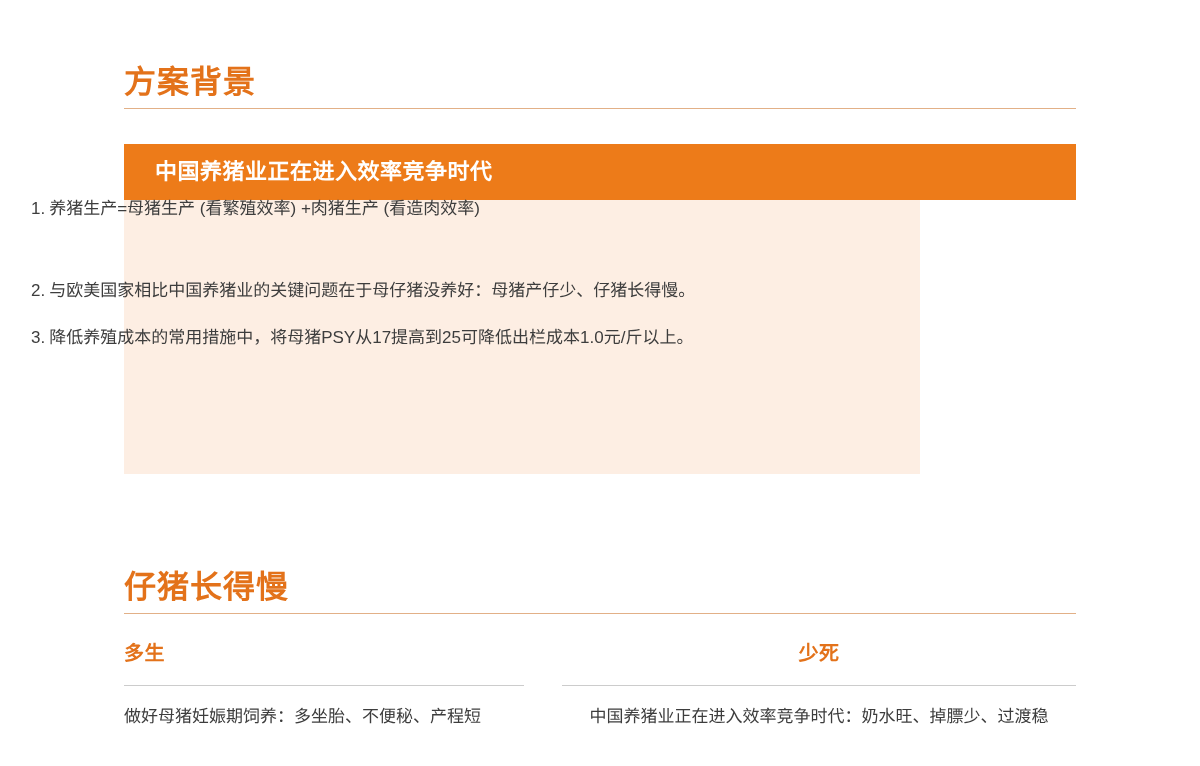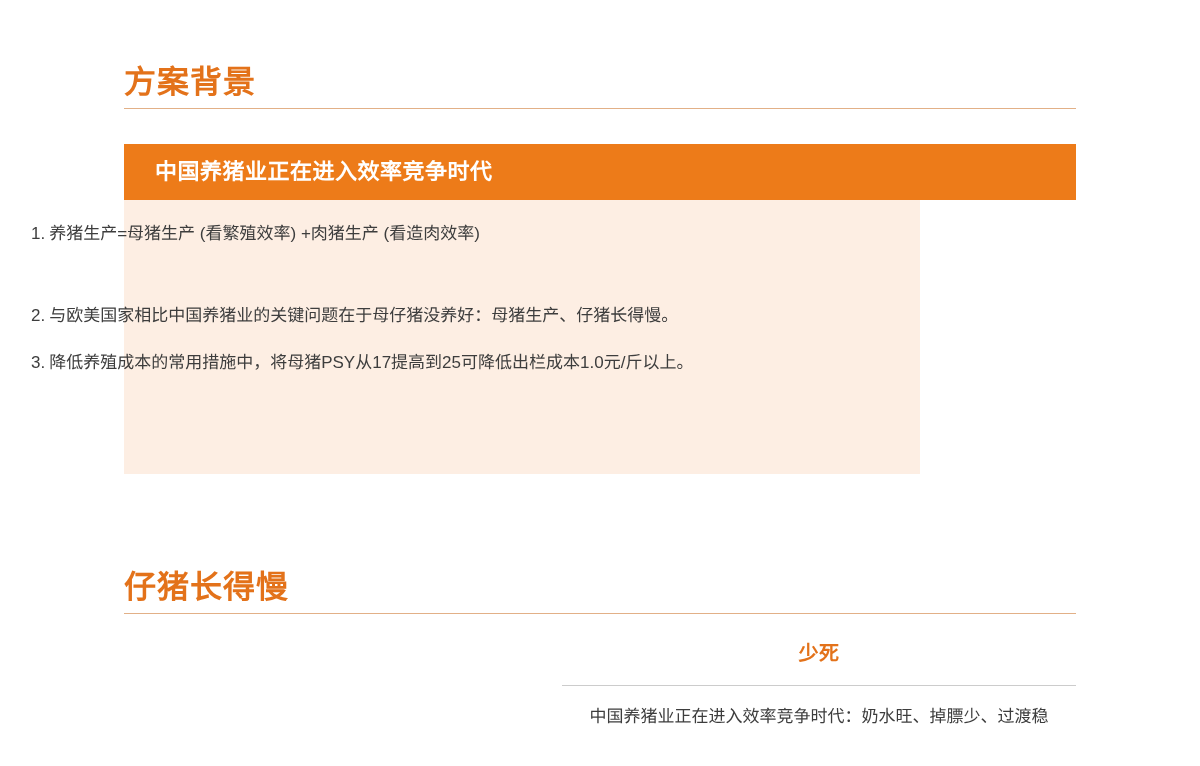--- a/index.html
+++ b/index.html
@@ -73,21 +73,20 @@
     line-height: 26px;
     white-space: nowrap;
   }
 
   .point {
     position: absolute;
     font-size: 17px;
     color: #3D3D3D;
     line-height: 26px;
     white-space: nowrap;
-    margin-top: 25px;
   }
   .point .num { margin-right: 4px; }
 
   #point-1      { left: 31px; top: 196px; }
   #point-1-sub  { left: 131px; top: 234px; }
   #point-2      { left: 31px; top: 278px; }
   #point-3      { left: 31px; top: 325px; }
 
   
   .feature-col {
@@ -134,30 +133,35 @@
       <div class="card-header-text">中国养猪业正在进入效率竞争时代</div>
     </div>
   </div>
 
   <div class="point" id="point-1">
     <span class="num">1.</span><span>养猪生产=母猪生产 (看繁殖效率) +肉猪生产 (看造肉效率)</span>
   </div>
 
 
   <div class="point" id="point-2">
-    <span class="num">2.</span><span>与欧美国家相比中国养猪业的关键问题在于母仔猪没养好：母猪生产、仔猪长得慢。</span>
+    <span class="num">2.</span><span>与欧美国家相比中国养猪业的关键问题在于母仔猪没养好：母猪产仔少、仔猪长得慢。</span>
   </div>
 
   <div class="point" id="point-3">
     <span class="num">3.</span><span>降低养殖成本的常用措施中，将母猪PSY从17提高到25可降低出栏成本1.0元/斤以上。</span>
   </div>
 
   <div class="section-title" id="title-feature">仔猪长得慢</div>
   <div class="title-rule" id="rule-feature"></div>
 
+  <div class="feature-col" id="feature-col-0">
+    <div class="feature-head">多生</div>
+    <div class="feature-rule"></div>
+    <div class="feature-text">做好母猪妊娠期饲养：多坐胎、不便秘、产程短</div>
+  </div>
 
   <div class="feature-col" id="feature-col-1">
     <div class="feature-head">少死</div>
     <div class="feature-rule"></div>
     <div class="feature-text">中国养猪业正在进入效率竞争时代：奶水旺、掉膘少、过渡稳</div>
   </div>
 
 </div>
 
 </body></html>

